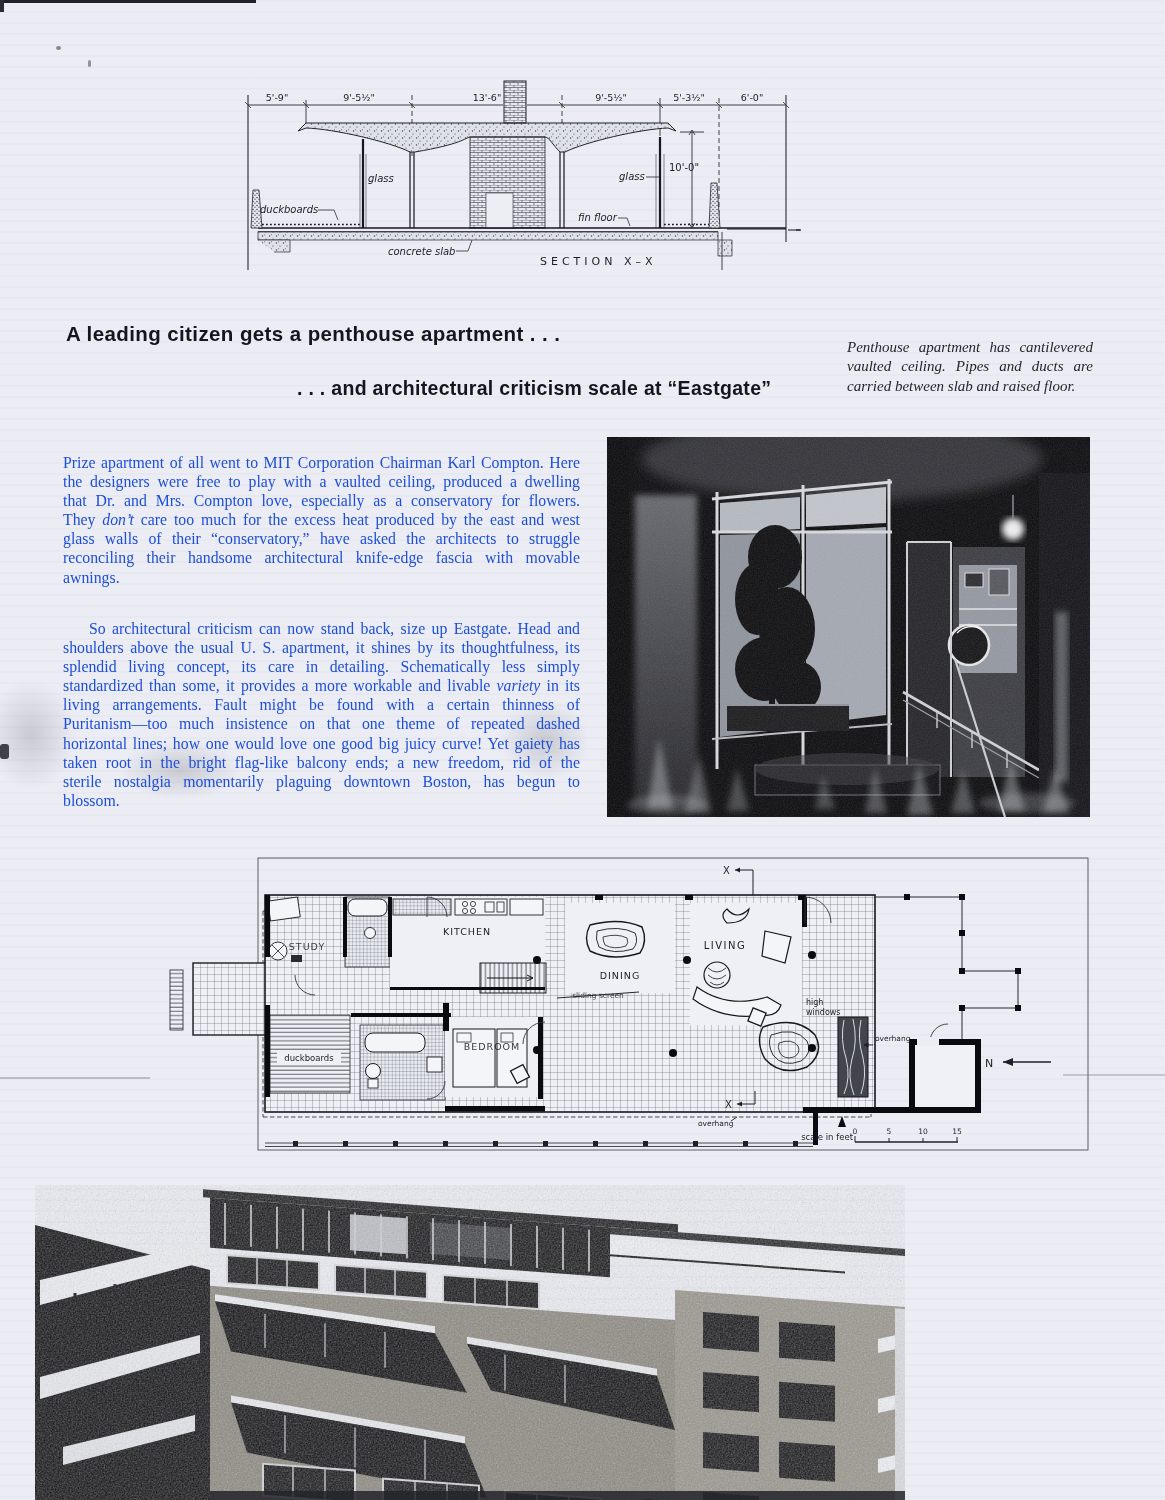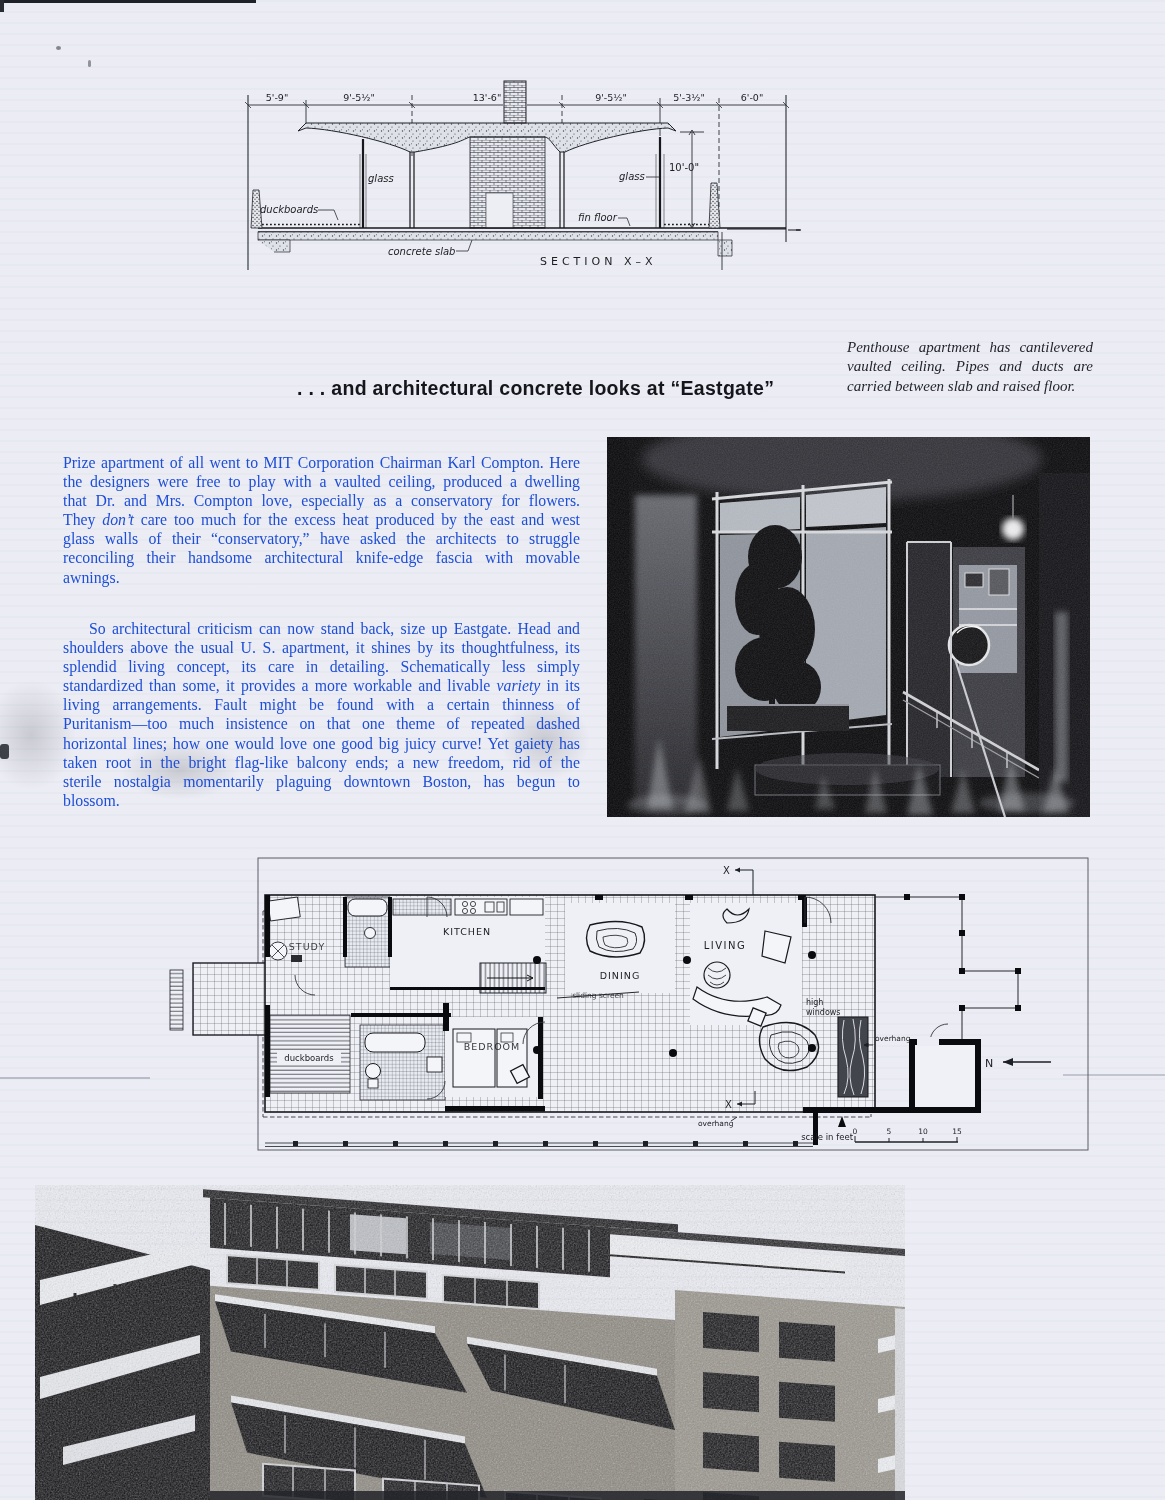--- a/index.html
+++ b/index.html
@@ -116,21 +116,22 @@
     <text x="512" y="21" font-size="9.5" text-anchor="middle">6'-0"</text>
     <text x="444" y="91" font-size="10" text-anchor="middle">10'-0"</text>
     <text x="128" y="102" font-size="10" font-style="italic">glass</text>
     <text x="379" y="100" font-size="10" font-style="italic">glass</text>
     <text x="20" y="133" font-size="10" font-style="italic">duckboards</text>
     <text x="338" y="141" font-size="10" font-style="italic">fin floor</text>
     <text x="148" y="175" font-size="10" font-style="italic">concrete slab</text>
     <text x="300" y="185" font-size="11" letter-spacing="4">SECTION  X–X</text>
   </svg>
 
-  <div class="abs subheadline" style="left:297px;top:377px;">. . . and architectural concrete looks at “Eastgate”</div>
+  <div class="abs headline" style="left:66px;top:322px;">A leading citizen gets a penthouse apartment . . .</div>
+  <div class="abs subheadline" style="left:297px;top:377px;">. . . and architectural criticism scale at “Eastgate”</div>
 
   <div class="abs caption" style="left:847px;top:338px;">
     <span>Penthouse apartment has cantilevered vaulted ceiling. Pipes and ducts are carried between slab and raised floor.</span>
   </div>
 
   <div class="abs bodytext" style="left:63px;top:453px;">
     <span>Prize apartment of all went to MIT Corporation Chairman Karl Compton. Here the designers were free to play with a vaulted ceiling, produced a dwelling that Dr. and Mrs. Compton love, especially as a conservatory for flowers. They </span><i>don’t</i><span> care too much for the excess heat produced by the east and west glass walls of their “conservatory,” have asked the architects to struggle reconciling their handsome architectural knife-edge fascia with movable awnings.</span>
   </div>
   <div class="abs bodytext p2" style="left:63px;top:619px;">
     <span>So architectural criticism can now stand back, size up Eastgate. Head and shoulders above the usual U. S. apartment, it shines by its thoughtfulness, its splendid living concept, its care in detailing. Schematically less simply standardized than some, it provides a more workable and livable </span><i>variety</i><span> in its living arrangements. Fault might be found with a certain thinness of Puritanism—too much insistence on that one theme of repeated dashed horizontal lines; how one would love one good big juicy curve!  Yet gaiety has taken root in the bright flag-like balcony ends; a new freedom, rid of the sterile nostalgia momentarily plaguing downtown Boston, has begun to blossom.</span>

